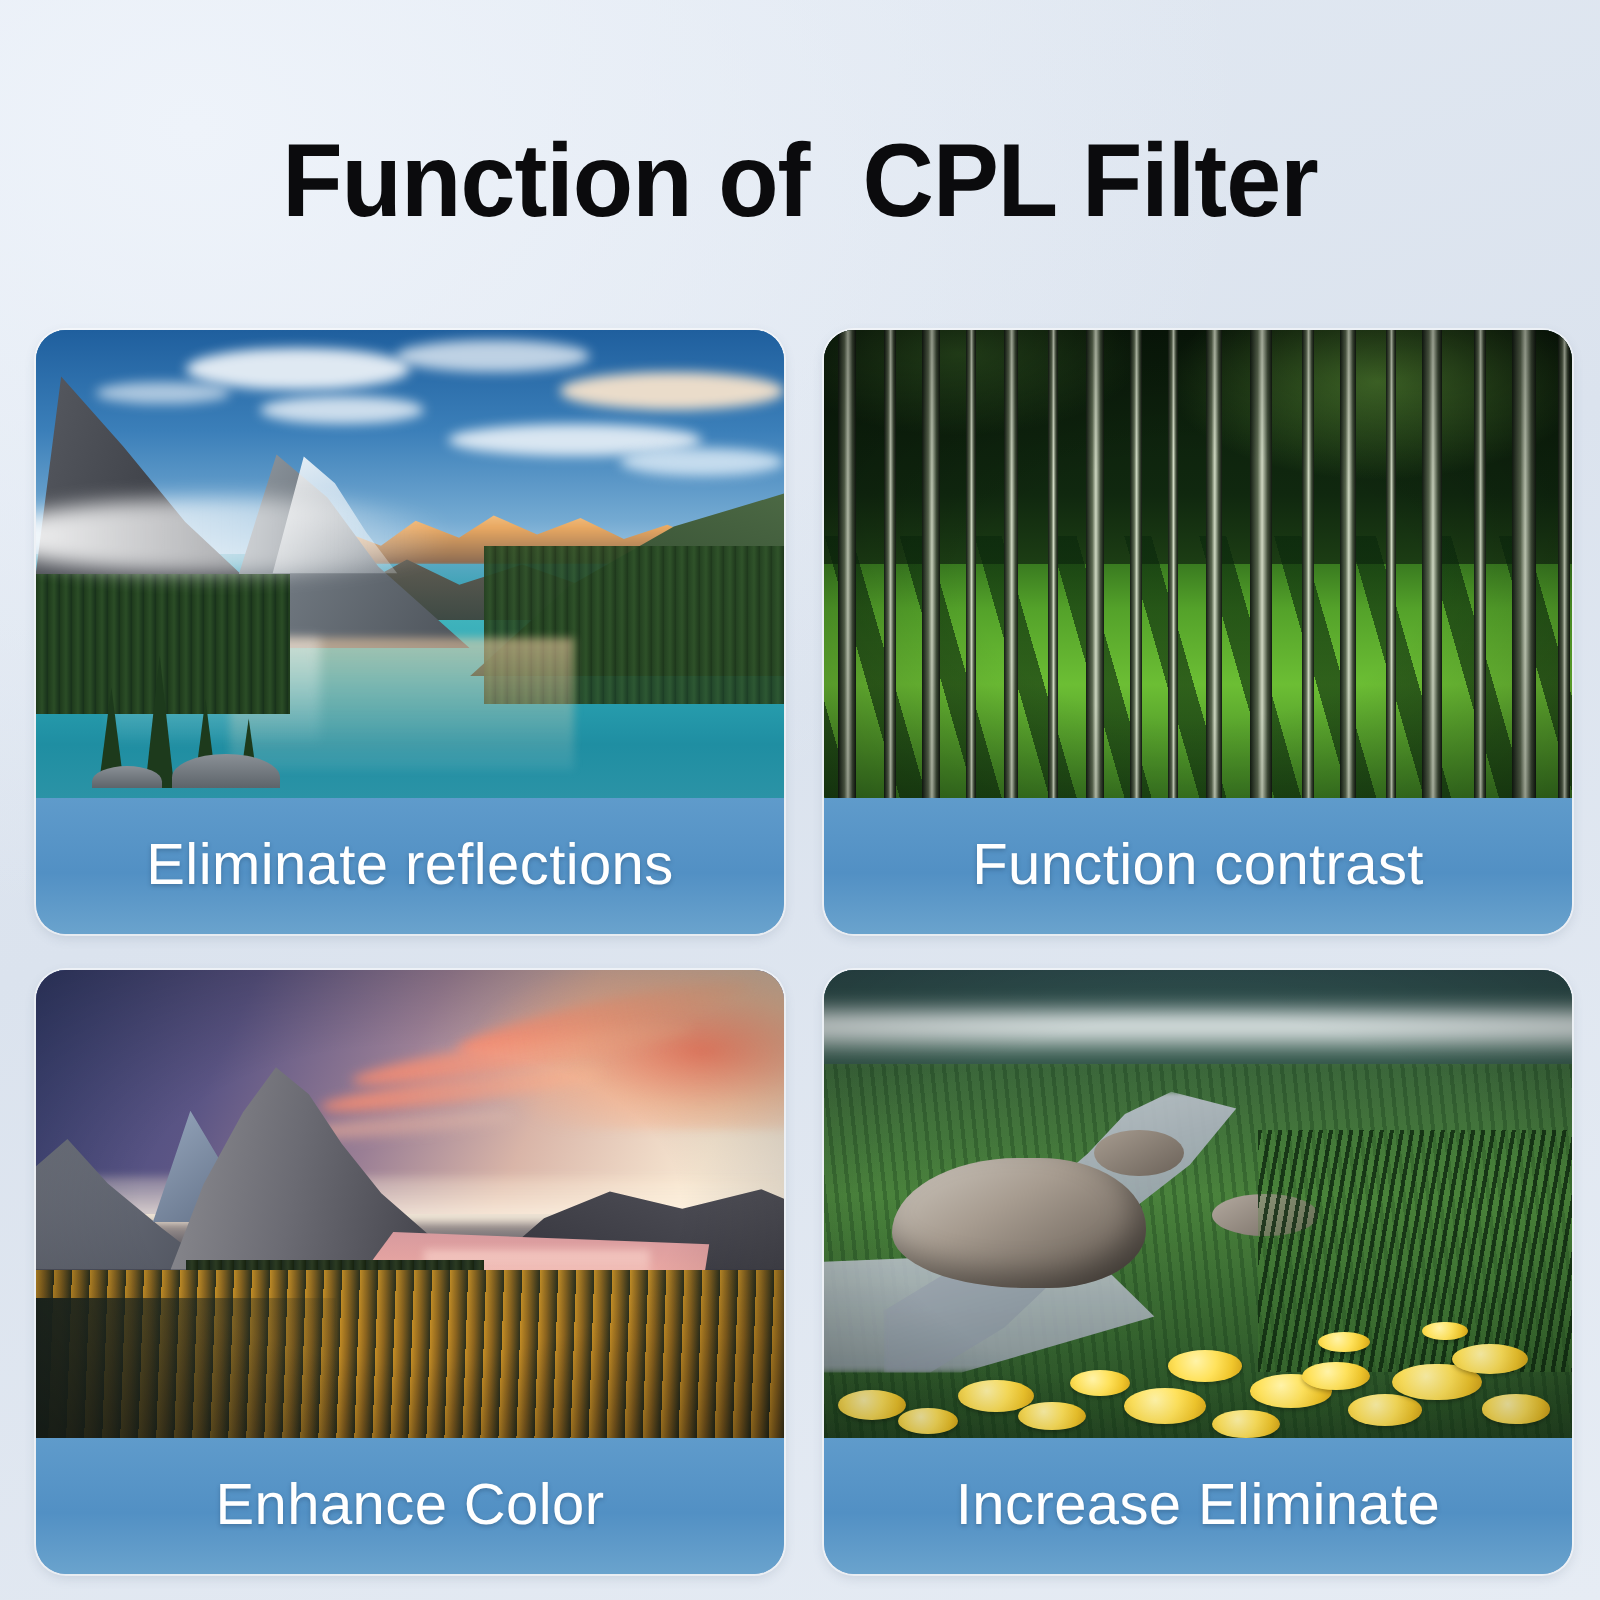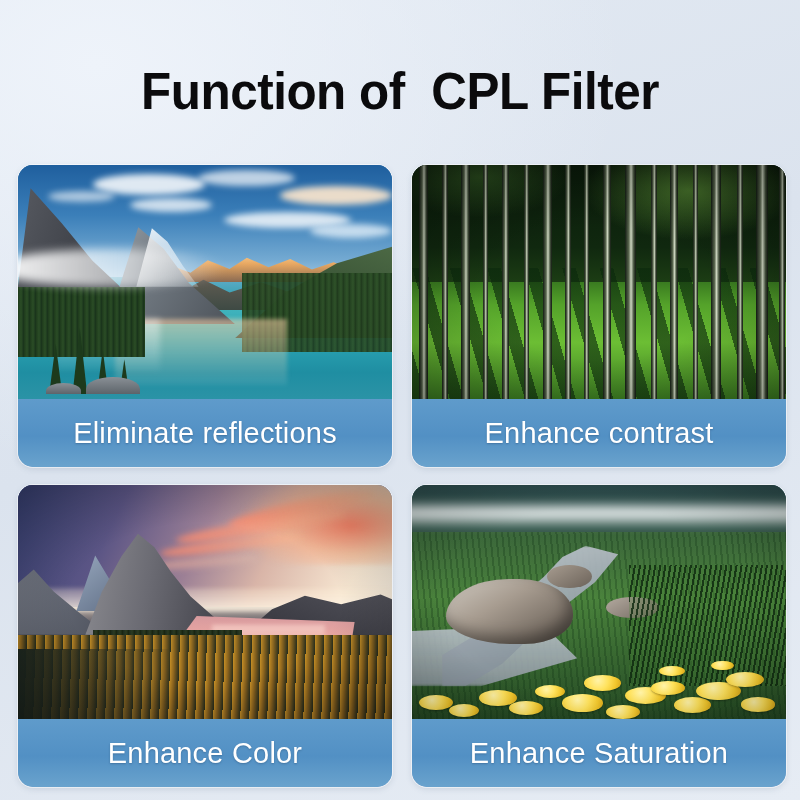--- a/index.html
+++ b/index.html
@@ -277,21 +277,21 @@
             <div class="tr" style="left:69%; width:2.0%"></div>
             <div class="tr" style="left:75%; width:1.6%"></div>
             <div class="tr" style="left:80%; width:2.6%"></div>
             <div class="tr" style="left:87%; width:1.5%"></div>
             <div class="tr" style="left:92%; width:3.2%"></div>
             <div class="tr" style="left:98%; width:1.8%"></div>
           </div>
           <div class="vign"></div>
         </div>
       </div>
-      <div class="caption">Enhance contrast</div>
+      <div class="caption">Function contrast</div>
     </div>
 
     <div class="card">
       <div class="photo">
         <div class="photo-inner p3">
           <div class="sky"></div>
           <div class="glow"></div>
           <div class="streak s1"></div>
           <div class="streak s2"></div>
           <div class="streak s3"></div>
@@ -338,17 +338,17 @@
             <div class="fl" style="left:70%; bottom:6%;  width:10%; height:17%"></div>
             <div class="fl" style="left:76%; bottom:20%; width:12%; height:20%"></div>
             <div class="fl" style="left:84%; bottom:34%; width:10%; height:16%"></div>
             <div class="fl" style="left:88%; bottom:8%;  width:9%;  height:15%"></div>
             <div class="fl" style="left:66%; bottom:46%; width:7%;  height:11%"></div>
             <div class="fl" style="left:80%; bottom:52%; width:6%;  height:10%"></div>
           </div>
           <div class="vign"></div>
         </div>
       </div>
-      <div class="caption">Enhance Saturation</div>
+      <div class="caption">Increase Eliminate</div>
     </div>
 
   </div>
 </div>
 
 </body></html>

